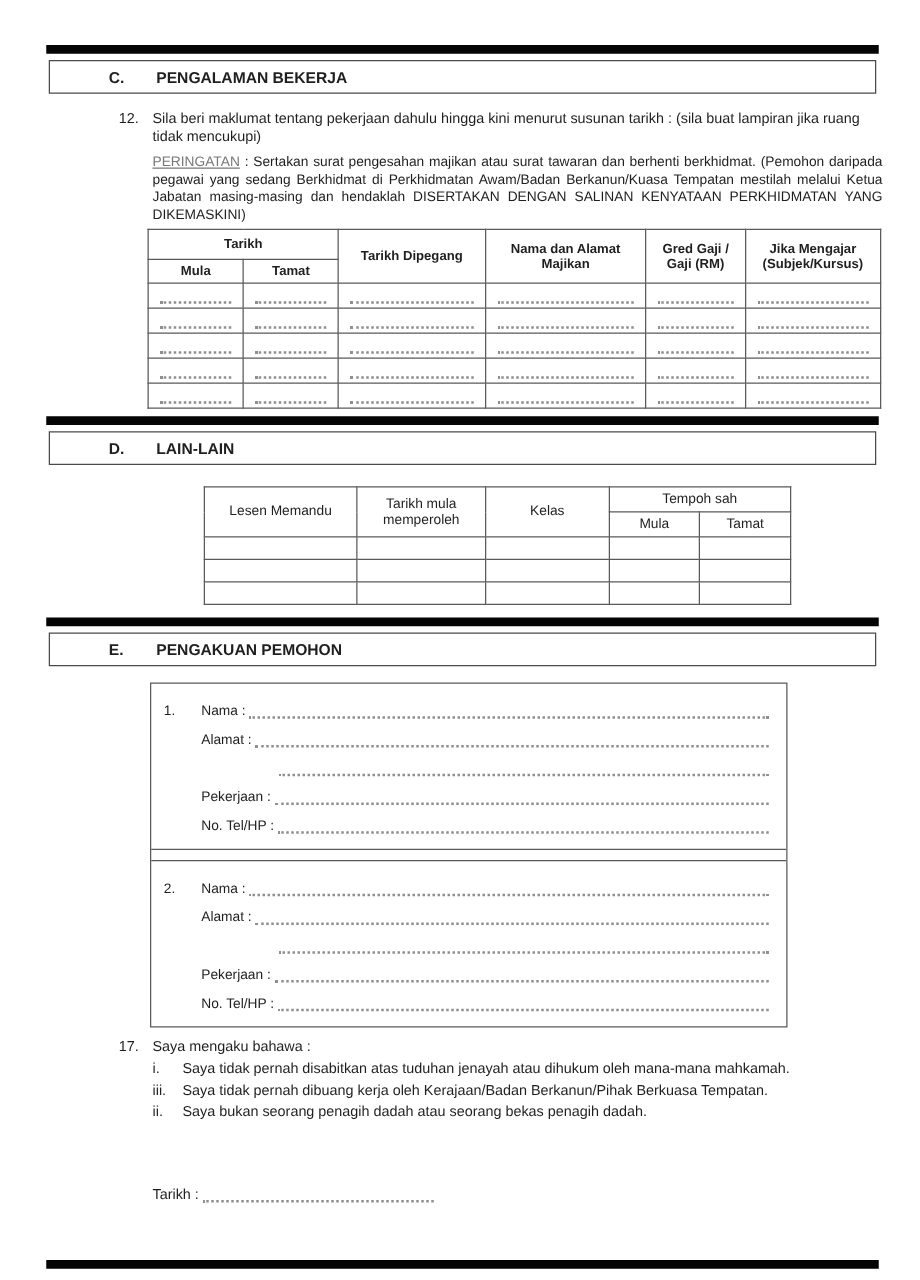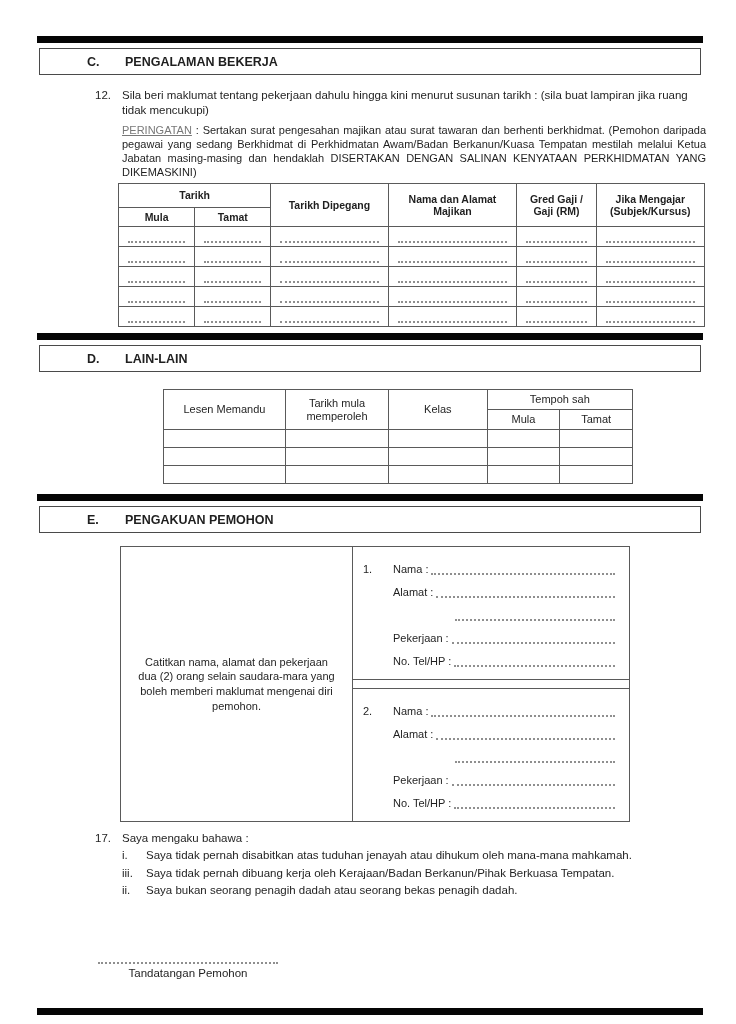--- a/index.html
+++ b/index.html
@@ -264,21 +264,20 @@
   </tbody>
     </table>
 
   <div class="rule" style="margin-top:10px;"></div>
   <div class="sec-head">
     <span class="sec-letter">E.</span>
     <span>PENGAKUAN PEMOHON</span>
   </div>
 
   <div class="ref-box">
-    <div class="ref-left">Catitkan nama, alamat dan pekerjaan dua (2) orang selain saudara-mara yang boleh memberi maklumat mengenai diri pemohon.</div>
     <div class="ref-right">
       <div class="ref-block first">
         <div class="f-row">
           <span class="f-num">1.</span>
           <span class="f-label">Nama :</span>
           <span class="f-dots"></span>
         </div>
         <div class="f-row">
           <span class="f-indent"></span>
           <span class="f-label">Alamat :</span>
@@ -342,20 +341,20 @@
       <span class="decl-rn">iii.</span>
       <span class="decl-tx">Saya tidak pernah dibuang kerja oleh Kerajaan/Badan Berkanun/Pihak Berkuasa Tempatan.</span>
     </div>
     <div class="decl-item">
       <span class="decl-rn">ii.</span>
       <span class="decl-tx">Saya bukan seorang penagih dadah atau seorang bekas penagih dadah.</span>
     </div>
   </div>
 
   <div class="sig-row">
-    <div class="sig-right">
-      <div class="line"></div>
-      <div class="cap">Tandatangan Pemohon</div>
+    <div class="sig-left">
+      <span class="f-label">Tarikh :</span>
+      <span class="f-dots"></span>
     </div>
   </div>
 
   <div class="bottom-rule"></div>
 </div>
 
 </body></html>

